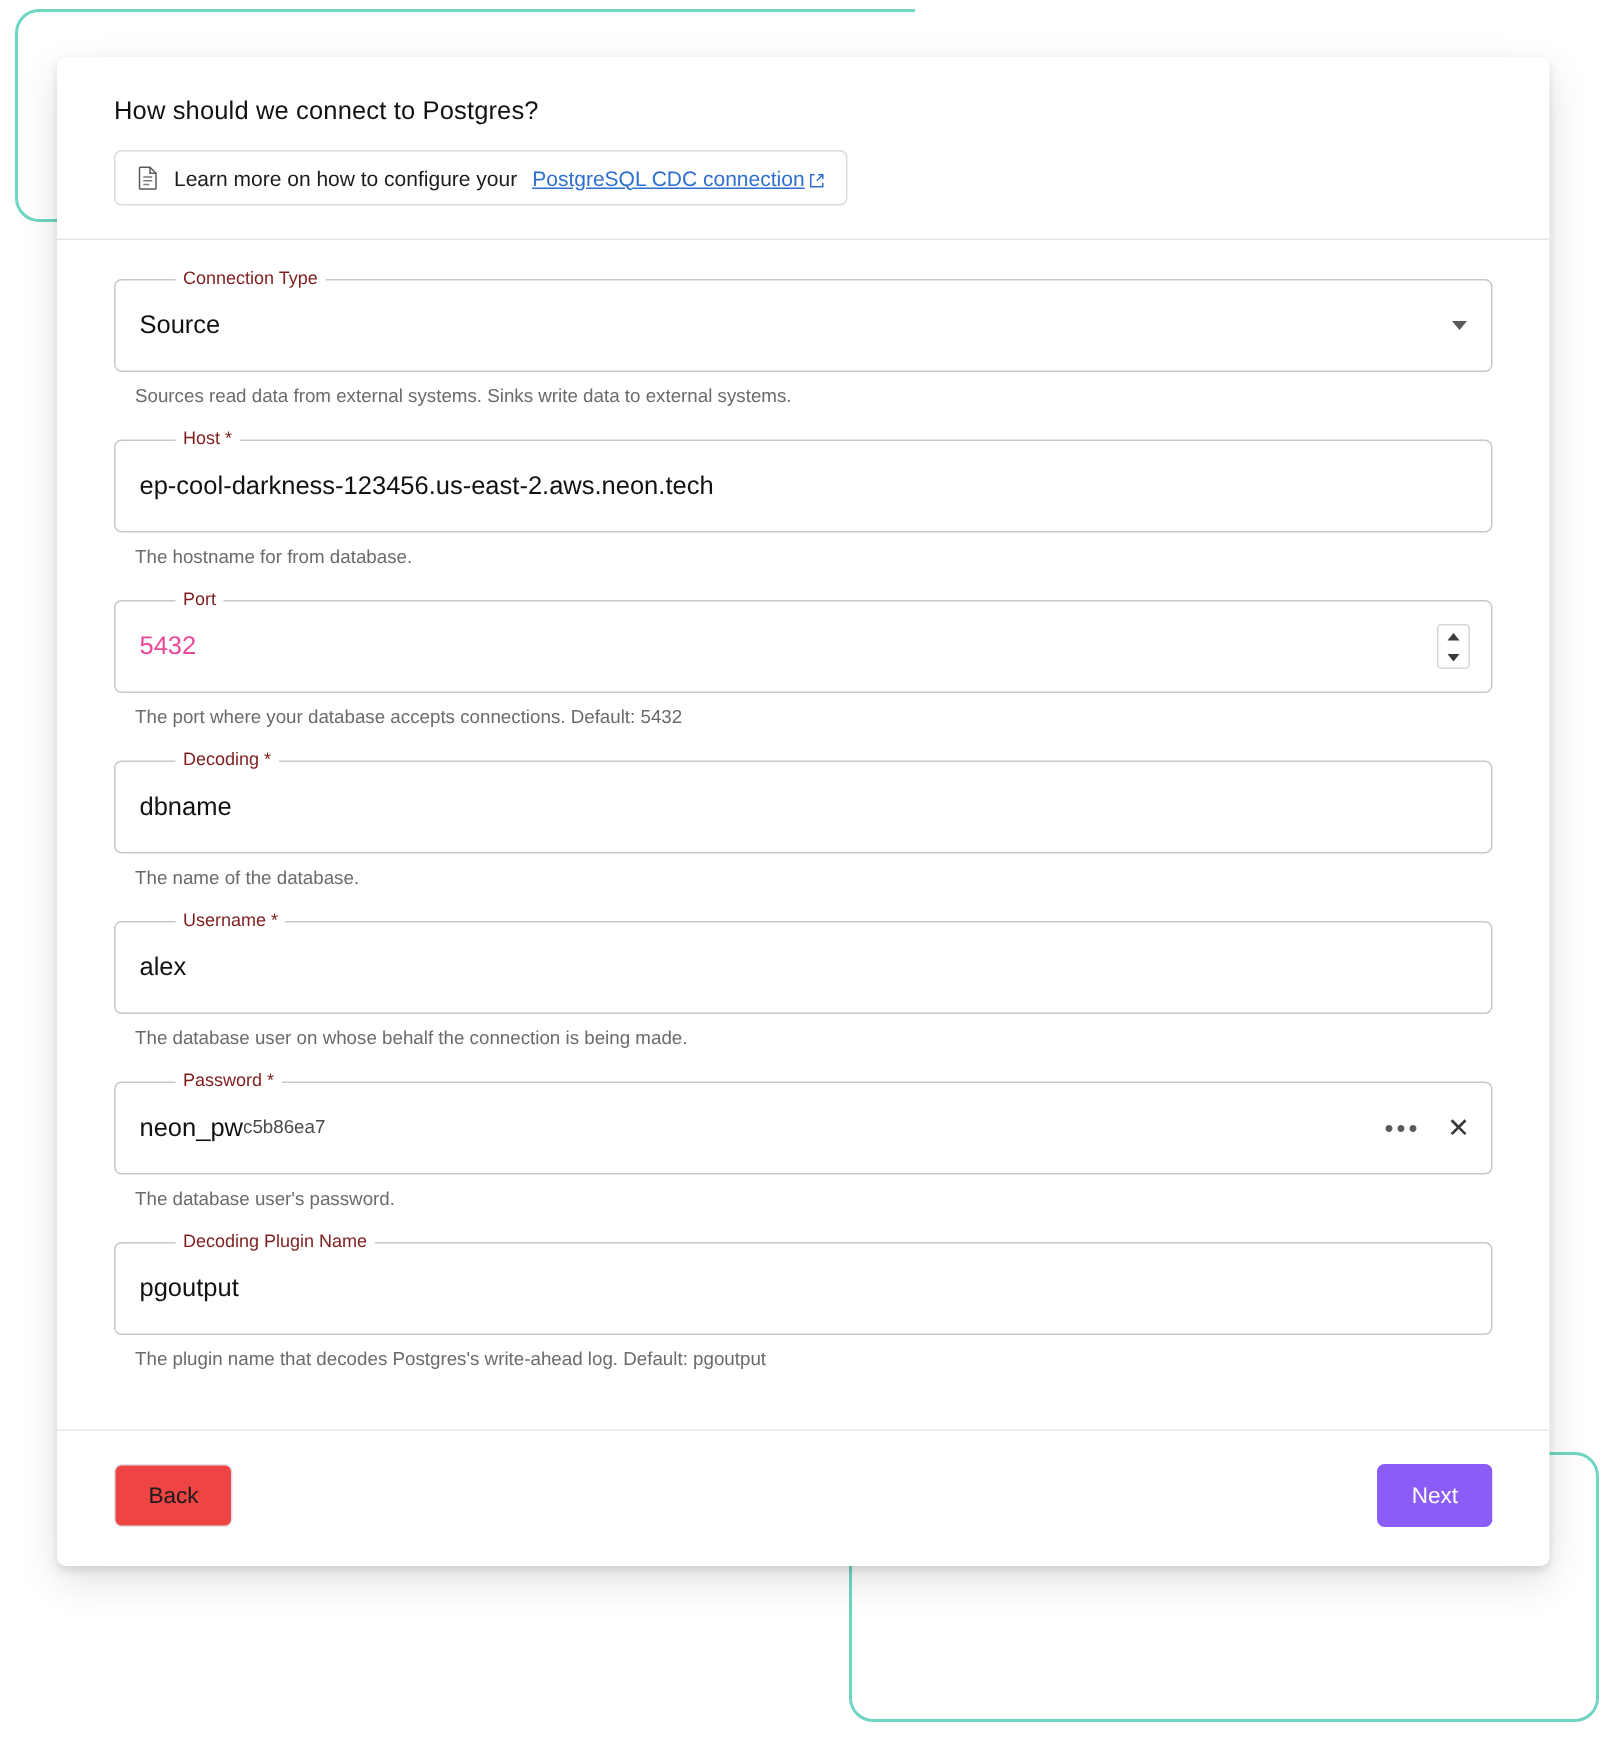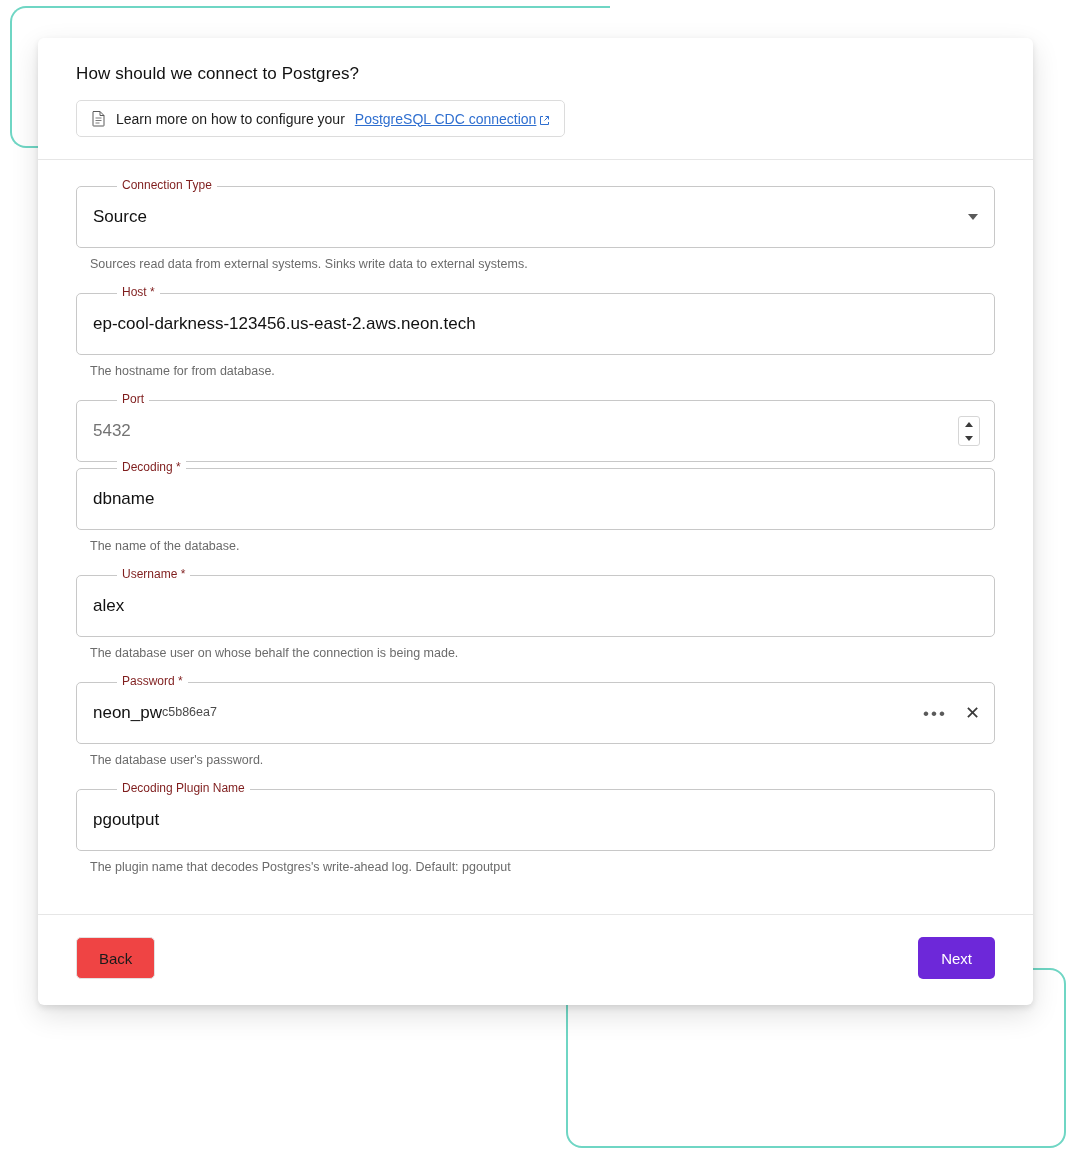--- a/index.html
+++ b/index.html
@@ -113,21 +113,21 @@
     color: #7f1d1d;
     line-height: 1;
     white-space: nowrap;
     margin-left: 28px;
   }
   .input-value {
     font-size: 17px;
     color: #111111;
     line-height: 1.2;
   }
-  .input-value.placeholder { color: #737373; }
+  .input-value.placeholder { color: #ec4899; }
   .helper {
     font-size: 12.5px;
     color: #6b6b6b;
     margin: 9px 0 22px 14px;
   }
 
   .caret {
     position: absolute;
     right: 16px; top: 50%;
     margin-top: -3px;
@@ -215,21 +215,21 @@
     line-height: 42px;
     cursor: pointer;
     border: 1px solid transparent;
   }
   .btn-back {
     background: #ef4444;
     border-color: #e2e2e2;
     color: #1b1b1b;
   }
   .btn-next {
-    background: #6d28d9;
+    background: #8b5cf6;
     color: #ffffff;
     min-width: 74px;
     text-align: center;
   }
 </style>
 </head>
 <body>
 
 <div class="deco deco-teal-left"></div>
 <div class="deco deco-teal-right"></div>
@@ -286,20 +286,21 @@
         <span class="input-value placeholder">5432</span>
         <span class="spinner">
           <span class="spin-btn">
               <span class="tri-up"></span>
             </span>
           <span class="spin-btn">
               <span class="tri-down"></span>
             </span>
         </span>
       </div>
+      <div class="helper">The port where your database accepts connections. Default: 5432</div>
     </div>
 
     <div class="field">
       <div class="input-wrap">
         <span class="legend">Decoding *</span>
         <span class="input-value">dbname</span>
       </div>
       <div class="helper">The name of the database.</div>
     </div>
 

